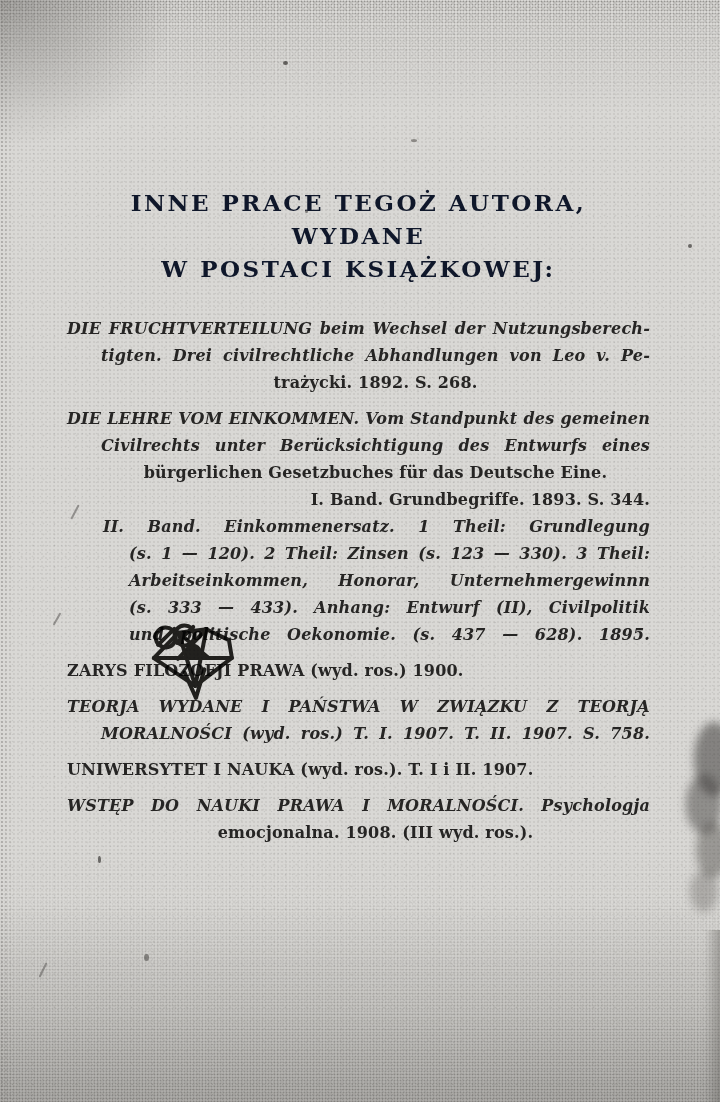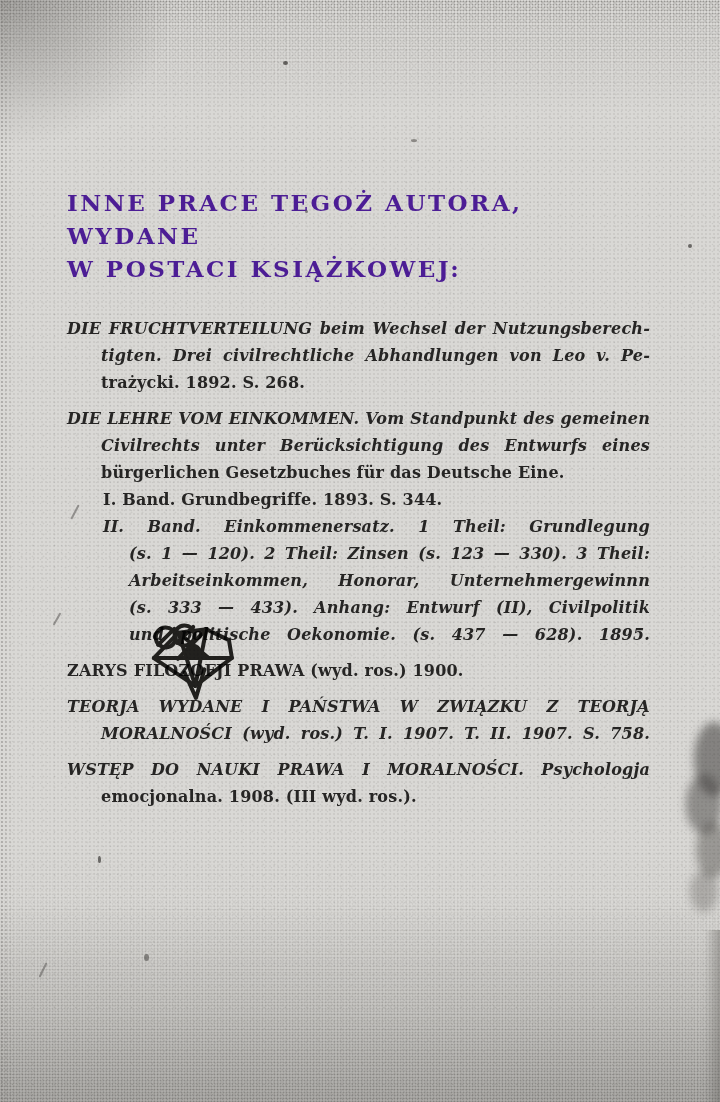--- a/index.html
+++ b/index.html
@@ -80,34 +80,34 @@
   .sp6{left:305px;top:210px;width:3px;height:3px;background:rgba(90,88,85,0.7);}
   .slash{position:absolute;width:2px;background:rgba(90,88,85,0.55);pointer-events:none;border-radius:2px;}
   .sl1{left:74px;top:504px;height:16px;transform:rotate(28deg);}
   .sl2{left:56px;top:612px;height:14px;transform:rotate(30deg);}
   .sl3{left:42px;top:962px;height:16px;transform:rotate(26deg);}
   
   .content{
     position:absolute;left:67px;top:186px;width:583px;
   }
   .doc-title{
-    text-align:left;
+    text-align:center;
     font-size:23px;
     letter-spacing:2.5px;
     line-height:33px;
-    color:#4c1d95;
+    color:#0f172a;
     margin:0 0 30px 0;
   }
   .entries{font-size:16px;line-height:27px;letter-spacing:0.2px;}
   .entry{margin:0 0 9px 0;}
   .line{white-space:normal;}
   .line.just{text-align:justify;text-align-last:justify;font-style:italic;}
   .indent-0{padding-left:0;}
-  .indent-1{padding-left:34px;}
-  .indent-2{padding-left:36px;}
+  .indent-1{padding-left:34px;text-align:center;}
+  .indent-2{padding-left:36px;text-align:right;}
   .indent-3{padding-left:62px;}
   
   .stamp{
     position:absolute;left:150px;top:622px;width:86px;height:78px;
     mix-blend-mode:multiply;opacity:0.92;pointer-events:none;
     transform:rotate(-3deg);
   }
 </style>
 </head>
 <body>
@@ -142,20 +142,23 @@
           <div class="line indent-3 just">und politische Oekonomie. (s. 437 — 628). 1895.</div>
         </div>
         <div class="entry">
           <div class="line indent-0">ZARYS FILOZOFJI PRAWA (wyd. ros.) 1900.</div>
         </div>
         <div class="entry">
           <div class="line indent-0 just">TEORJA WYDANE I PAŃSTWA W ZWIĄZKU Z TEORJĄ</div>
           <div class="line indent-1 just">MORALNOŚCI (wyd. ros.) T. I. 1907. T. II. 1907. S. 758.</div>
         </div>
         <div class="entry">
+          <div class="line indent-0">UNIWERSYTET I NAUKA (wyd. ros.). T. I i II. 1907.</div>
+        </div>
+        <div class="entry">
           <div class="line indent-0 just">WSTĘP DO NAUKI PRAWA I MORALNOŚCI. Psychologja</div>
           <div class="line indent-1">emocjonalna. 1908. (III wyd. ros.).</div>
         </div>
       </div>
   </div>
 
   <svg class="stamp" viewBox="0 0 86 78" xmlns="http://www.w3.org/2000/svg">
     <g fill="none" stroke="#141311" stroke-width="4" stroke-linejoin="round" stroke-linecap="round">
       <circle cx="17" cy="14" r="10"></circle>
       <path d="M9 21 L26 6"></path>

